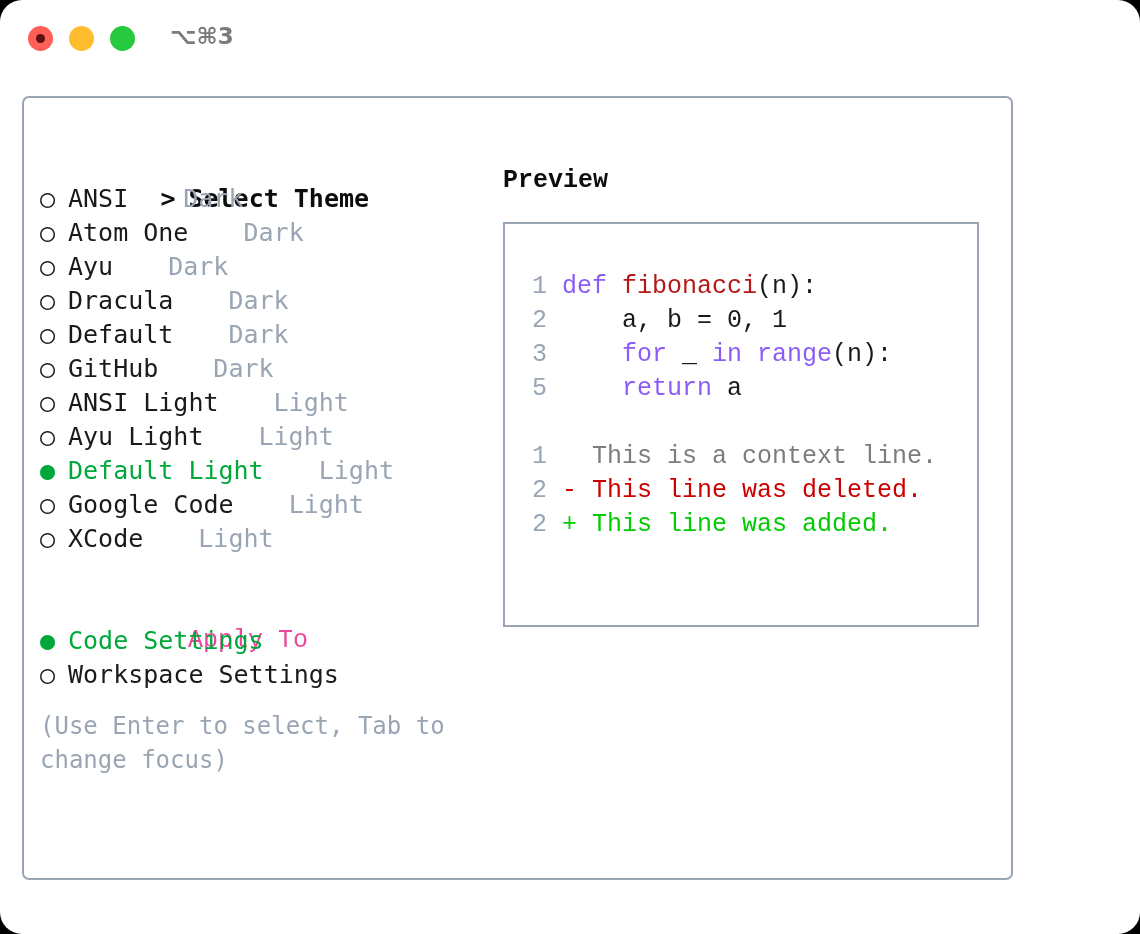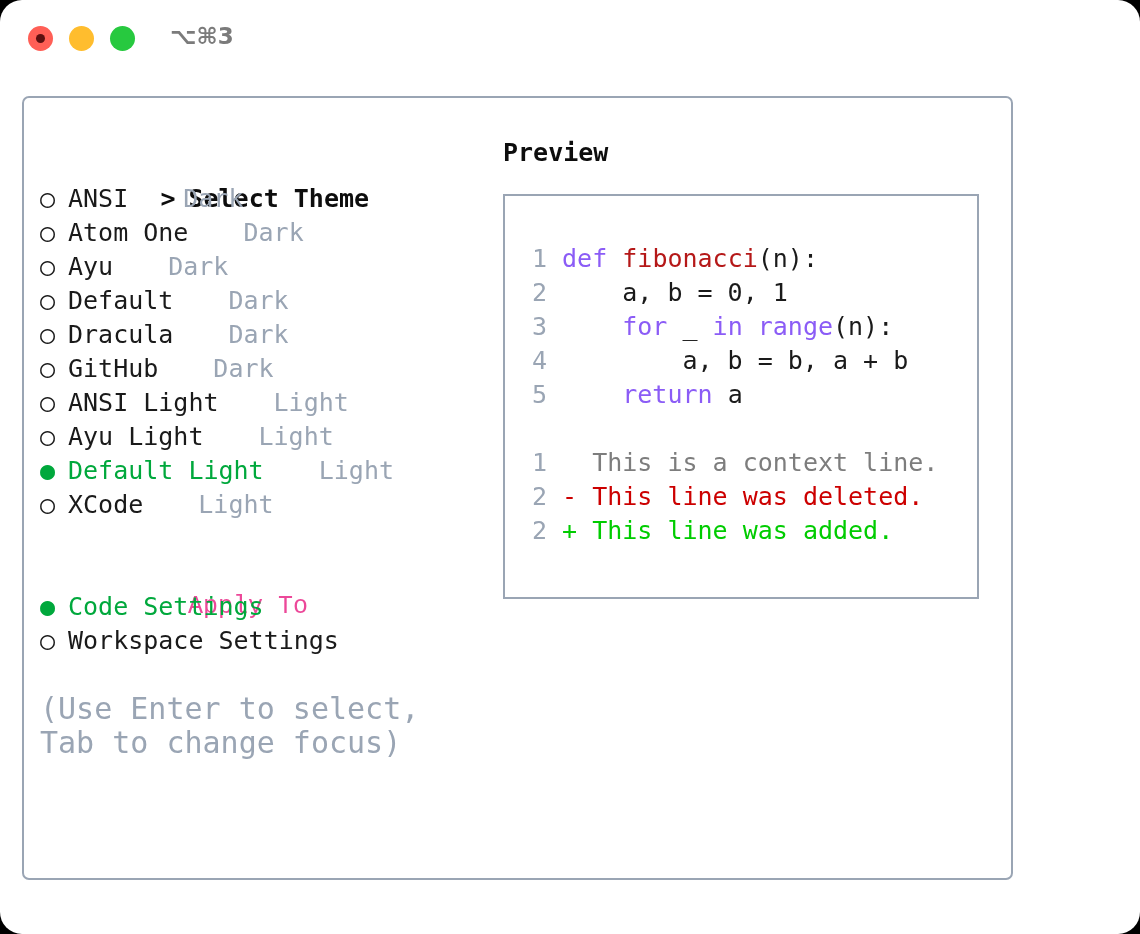--- a/index.html
+++ b/index.html
@@ -127,33 +127,34 @@
   .section-label {
     height: 34px;
     line-height: 34px;
     font-size: 25px;
     white-space: pre;
     color: #ec4899;
     font-family: Liberation Mono, monospace;
   }
 
   .hint {
-    margin-top: 34px;
-    font-size: 30px;
+    margin-top: 17px;
+    font-size: 24px;
     line-height: 34px;
     color: #9aa5b4;
     width: 412px;
   }
 
   
   .preview-col {
     position: absolute;
     left: 479px;
-    top: 38px;
+    top: 66px;
     width: 490px;
+    font-family: Liberation Mono, monospace;
   }
   .preview-title {
     font-size: 25px;
     line-height: 34px;
     font-weight: bold;
     color: #0d0d0d;
     white-space: pre;
   }
   .preview-box {
     margin-top: 24px;
@@ -202,26 +203,27 @@
   <div class="panel">
 
     <div class="chooser">
       <div class="row heading-row">
         <span class="bullet">&gt; </span><span>Select Theme</span>
       </div>
       <div id="theme-list">
           <div class="row"><span class="bullet">○ </span><span>ANSI</span><span class="variant"> Dark</span></div>
           <div class="row"><span class="bullet">○ </span><span>Atom One</span><span class="variant"> Dark</span></div>
           <div class="row"><span class="bullet">○ </span><span>Ayu</span><span class="variant"> Dark</span></div>
+          <div class="row"><span class="bullet">○ </span><span>Dracula</span><span class="variant"> Dark</span></div>
           <div class="row"><span class="bullet">○ </span><span>Default</span><span class="variant"> Dark</span></div>
-          <div class="row"><span class="bullet">○ </span><span>Dracula</span><span class="variant"> Dark</span></div>
           <div class="row"><span class="bullet">○ </span><span>GitHub</span><span class="variant"> Dark</span></div>
           <div class="row"><span class="bullet">○ </span><span>ANSI Light</span><span class="variant"> Light</span></div>
           <div class="row"><span class="bullet">○ </span><span>Ayu Light</span><span class="variant"> Light</span></div>
           <div class="row selected"><span class="bullet">● </span><span>Default Light</span><span class="variant"> Light</span></div>
+          <div class="row"><span class="bullet">○ </span><span>Google Code</span><span class="variant"> Light</span></div>
           <div class="row"><span class="bullet">○ </span><span>XCode</span><span class="variant"> Light</span></div>
         </div>
 
       <div class="spacer"></div>
 
       <div class="section-label">
         <span class="bullet"> </span><span>Apply To</span>
       </div>
       <div id="apply-list">
           <div class="row selected"><span class="bullet">● </span><span>Code Settings</span></div>
@@ -231,21 +233,20 @@
       <div class="hint">(Use Enter to select, Tab to change focus)</div>
     </div>
 
     <div class="preview-col">
       <div class="preview-title">Preview</div>
       <div class="preview-box">
         <div id="code-block">
             <div class="code-line"><span class="ln">1</span><span class="plain"> </span><span class="kw">def</span><span class="plain"> </span><span class="fn">fibonacci</span><span class="plain">(n):</span></div>
             <div class="code-line"><span class="ln">2</span><span class="plain">     a, b = 0, 1</span></div>
             <div class="code-line"><span class="ln">3</span><span class="plain">     </span><span class="kw">for</span><span class="plain"> _ </span><span class="kw">in</span><span class="plain"> </span><span class="kw">range</span><span class="plain">(n):</span></div>
-            <div class="code-line"><span class="ln">4</span><span class="plain">         a, b = b, a + b</span></div>
             <div class="code-line"><span class="ln">5</span><span class="plain">     </span><span class="kw">return</span><span class="plain"> a</span></div>
           </div>
         <div class="diff-gap"></div>
         <div id="diff-block">
             <div class="code-line"><span class="ln">1</span><span class="diff-ctx">  </span><span class="diff-ctx"> This is a context line.</span></div>
             <div class="code-line"><span class="ln">2</span><span class="diff-del"> -</span><span class="diff-del"> This line was deleted.</span></div>
             <div class="code-line"><span class="ln">2</span><span class="diff-add"> +</span><span class="diff-add"> This line was added.</span></div>
           </div>
       </div>
     </div>

